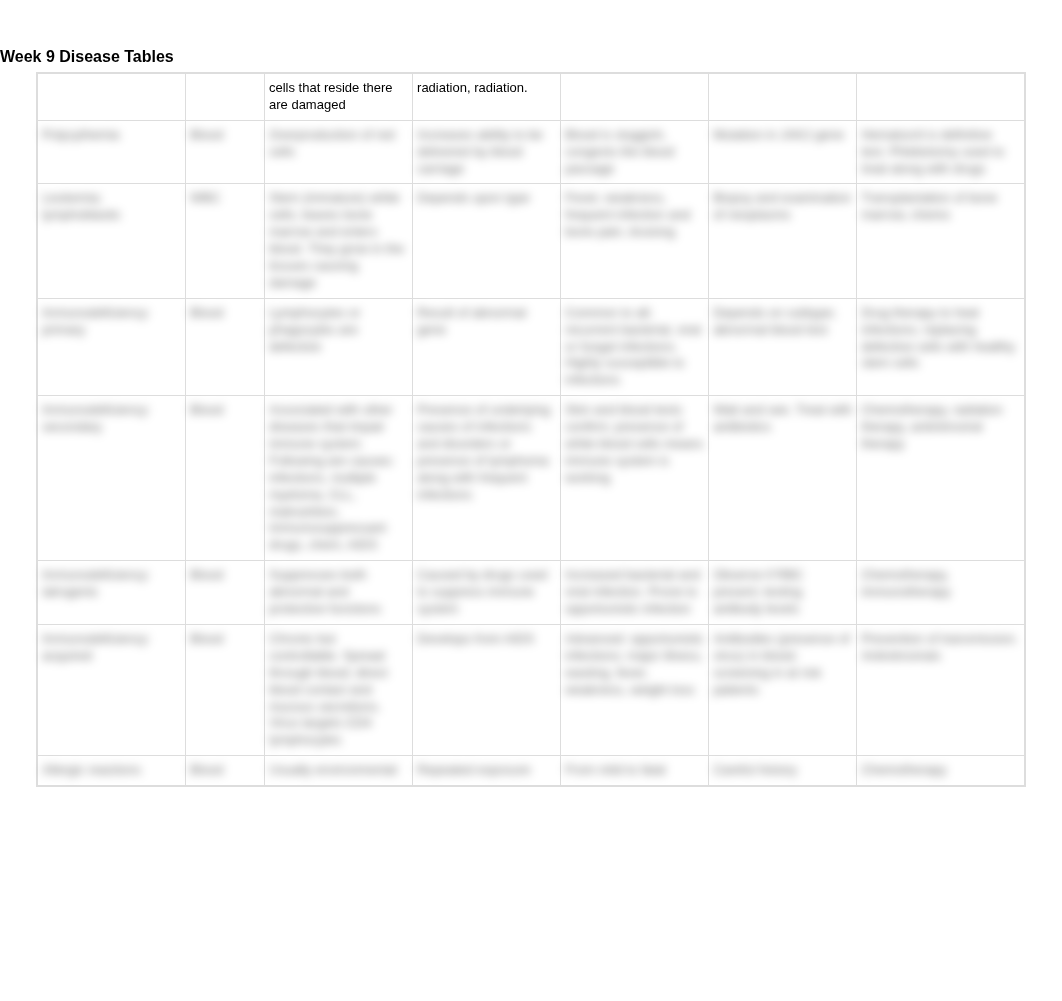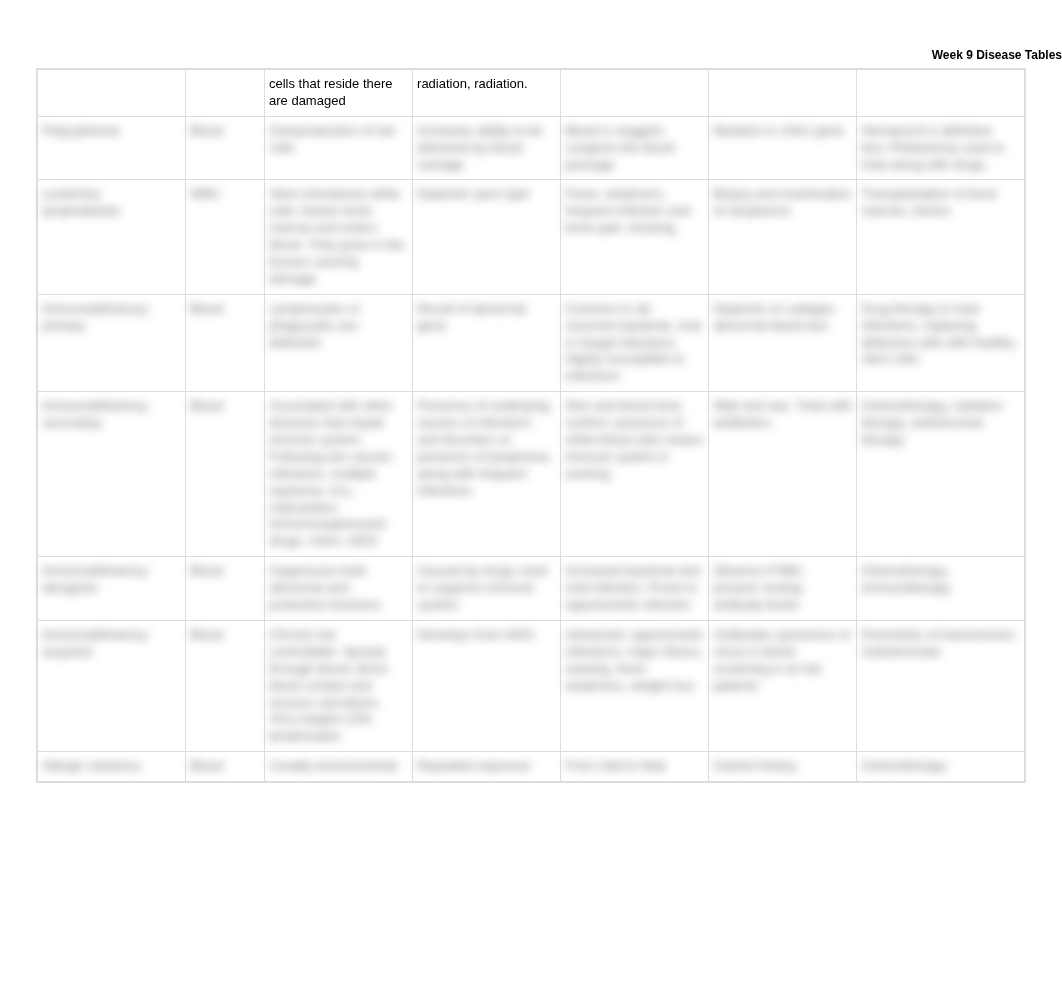--- a/index.html
+++ b/index.html
@@ -8,23 +8,23 @@
       box-sizing: border-box;
     }
     body {
       font-family: Arial, Helvetica, sans-serif;
       background: #ffffff;
       width: 1062px;
       height: 1001px;
       position: relative;
     }
     .page-title {
-      text-align: right;
+      text-align: left;
       font-weight: bold;
-      font-size: 12px;
+      font-size: 16px;
       padding-top: 48px;
       color: #000;
     }
     .table-container {
       margin: 6px 36px 0 36px;
       border: 1px solid #ddd;
     }
     table {
       width: 100%;
       border-collapse: collapse;

